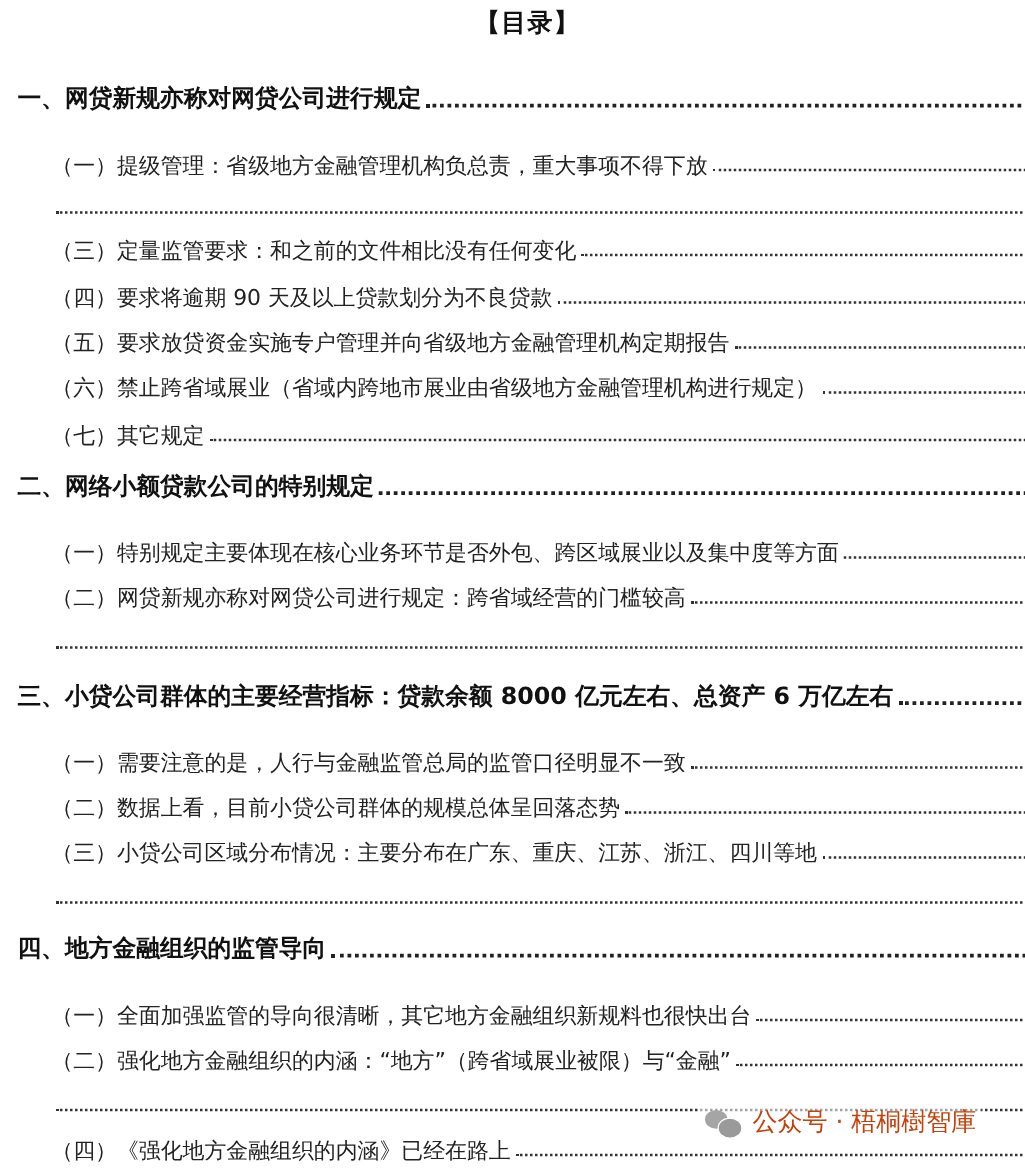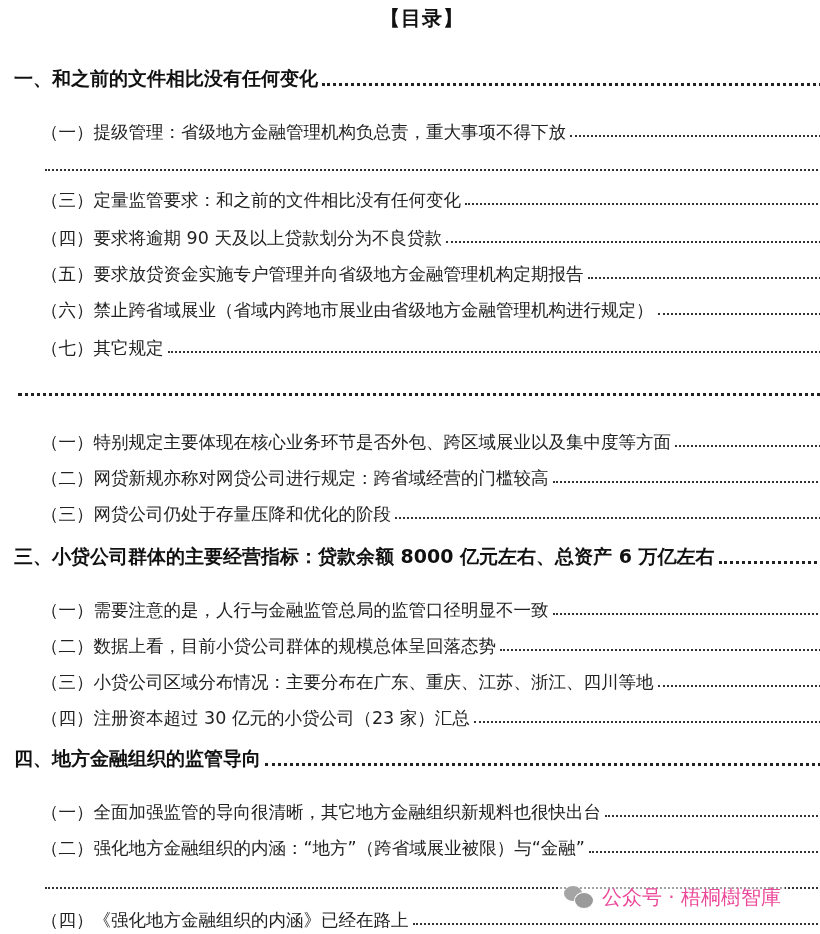--- a/index.html
+++ b/index.html
@@ -19,35 +19,35 @@
   }
   .line .txt { flex: 0 0 auto; }
   .line .leader {
     flex: 1 1 auto; margin-left: 4px; margin-bottom: 6px;
     border-bottom: 3px dotted #222; height: 0;
   }
   .h1 { font-size: 19px; font-weight: bold; padding-left: 14px; font-family: "DejaVu Sans", sans-serif; }
   .h2 { font-size: 17.5px; padding-left: 41px; color: #222; font-family: "DejaVu Sans", sans-serif; font-weight: normal;}
   .h2 .leader { border-bottom: 2px dotted #333; margin-bottom: 7px; }
   .watermark {
-    position: absolute; left: 560px; top: 884px; display: flex; align-items: flex-start;
-    font-family: "DejaVu Sans", sans-serif; font-size: 20px; color: #ec4899;
+    position: absolute; left: 560px; top: 884px; display: flex; align-items: center;
+    font-family: "DejaVu Sans", sans-serif; font-size: 20px; color: #c2410c;
     background: rgba(255,255,255,0.55); padding: 0 4px;
   }
   .wm-icon { width: 30px; height: 24px; position: relative; margin-right: 8px; }
   .wm-icon .b1 { position: absolute; left: 0; top: 2px; width: 18px; height: 15px; background: #a5a5a5; border-radius: 50%; }
   .wm-icon .b2 { position: absolute; left: 10px; top: 8px; width: 18px; height: 15px; background: #9a9a9a; border-radius: 50%; border: 1.5px solid #fff; }
 </style>
 </head>
 <body>
 
 <div class="title">【目录】</div>
 
 <div class="line h1" style="top:62px">
-  <span class="txt">一、和之前的文件相比没有任何变化</span>
+  <span class="txt">一、网贷新规亦称对网贷公司进行规定</span>
   <span class="leader"></span>
 </div>
 <div class="line h2" style="top:114px">
     <span class="txt">（一）提级管理：省级地方金融管理机构负总责，重大事项不得下放</span>
     <span class="leader"></span>
   </div>
 <div class="line h2" style="top:148px">
     <span class="leader"></span>
   </div>
 <div class="line h2" style="top:182px">
@@ -65,53 +65,52 @@
 <div class="line h2" style="top:292px">
     <span class="txt">（六）禁止跨省域展业（省域内跨地市展业由省级地方金融管理机构进行规定）</span>
     <span class="leader"></span>
   </div>
 <div class="line h2" style="top:330px">
     <span class="txt">（七）其它规定</span>
     <span class="leader"></span>
   </div>
 
 <div class="line h1" style="top:372px">
+  <span class="txt">二、网络小额贷款公司的特别规定</span>
   <span class="leader"></span>
 </div>
 <div class="line h2" style="top:424px">
     <span class="txt">（一）特别规定主要体现在核心业务环节是否外包、跨区域展业以及集中度等方面</span>
     <span class="leader"></span>
   </div>
 <div class="line h2" style="top:460px">
     <span class="txt">（二）网贷新规亦称对网贷公司进行规定：跨省域经营的门槛较高</span>
     <span class="leader"></span>
   </div>
 <div class="line h2" style="top:496px">
-    <span class="txt">（三）网贷公司仍处于存量压降和优化的阶段</span>
     <span class="leader"></span>
   </div>
 
 <div class="line h1" style="top:540px">
   <span class="txt">三、小贷公司群体的主要经营指标：贷款余额 8000 亿元左右、总资产 6 万亿左右</span>
   <span class="leader"></span>
 </div>
 <div class="line h2" style="top:592px">
     <span class="txt">（一）需要注意的是，人行与金融监管总局的监管口径明显不一致</span>
     <span class="leader"></span>
   </div>
 <div class="line h2" style="top:628px">
     <span class="txt">（二）数据上看，目前小贷公司群体的规模总体呈回落态势</span>
     <span class="leader"></span>
   </div>
 <div class="line h2" style="top:664px">
     <span class="txt">（三）小贷公司区域分布情况：主要分布在广东、重庆、江苏、浙江、四川等地</span>
     <span class="leader"></span>
   </div>
 <div class="line h2" style="top:700px">
-    <span class="txt">（四）注册资本超过 30 亿元的小贷公司（23 家）汇总</span>
     <span class="leader"></span>
   </div>
 
 <div class="line h1" style="top:742px">
   <span class="txt">四、地方金融组织的监管导向</span>
   <span class="leader"></span>
 </div>
 <div class="line h2" style="top:794px">
     <span class="txt">（一）全面加强监管的导向很清晰，其它地方金融组织新规料也很快出台</span>
     <span class="leader"></span>

